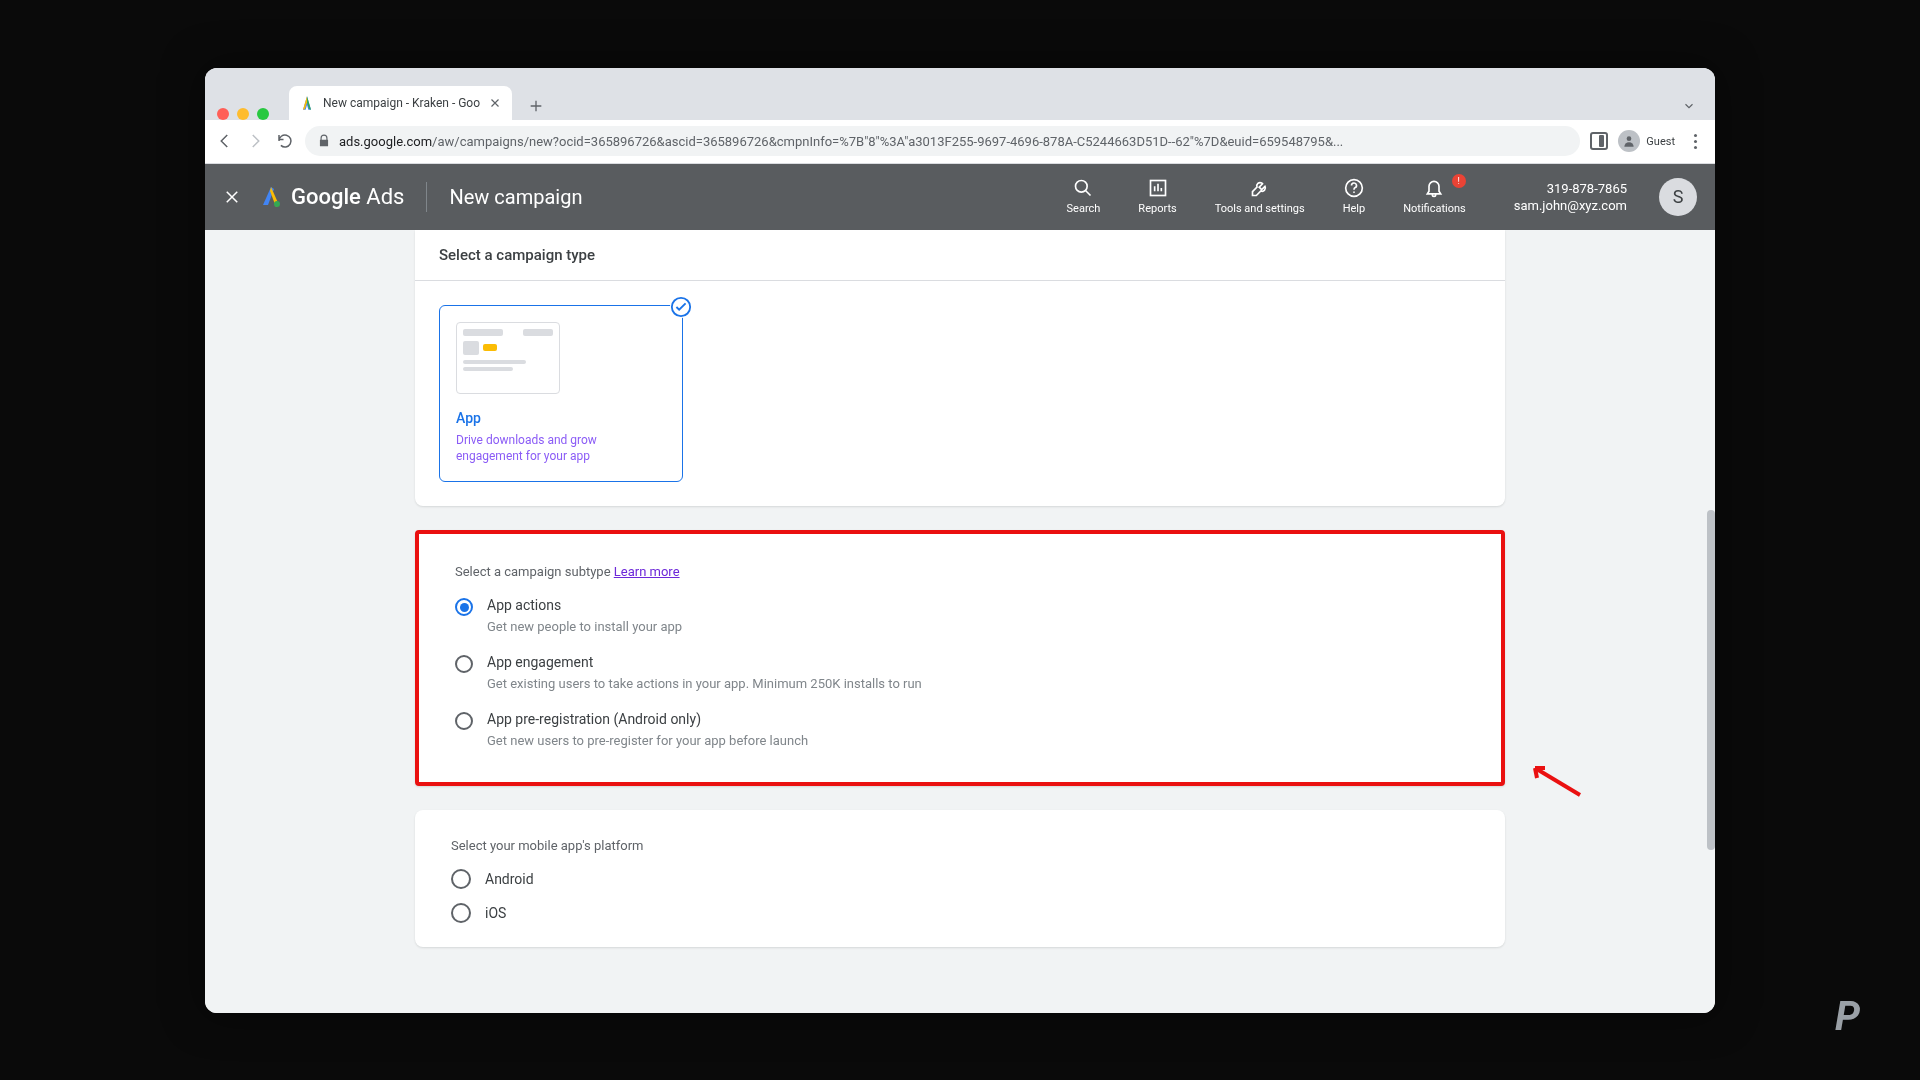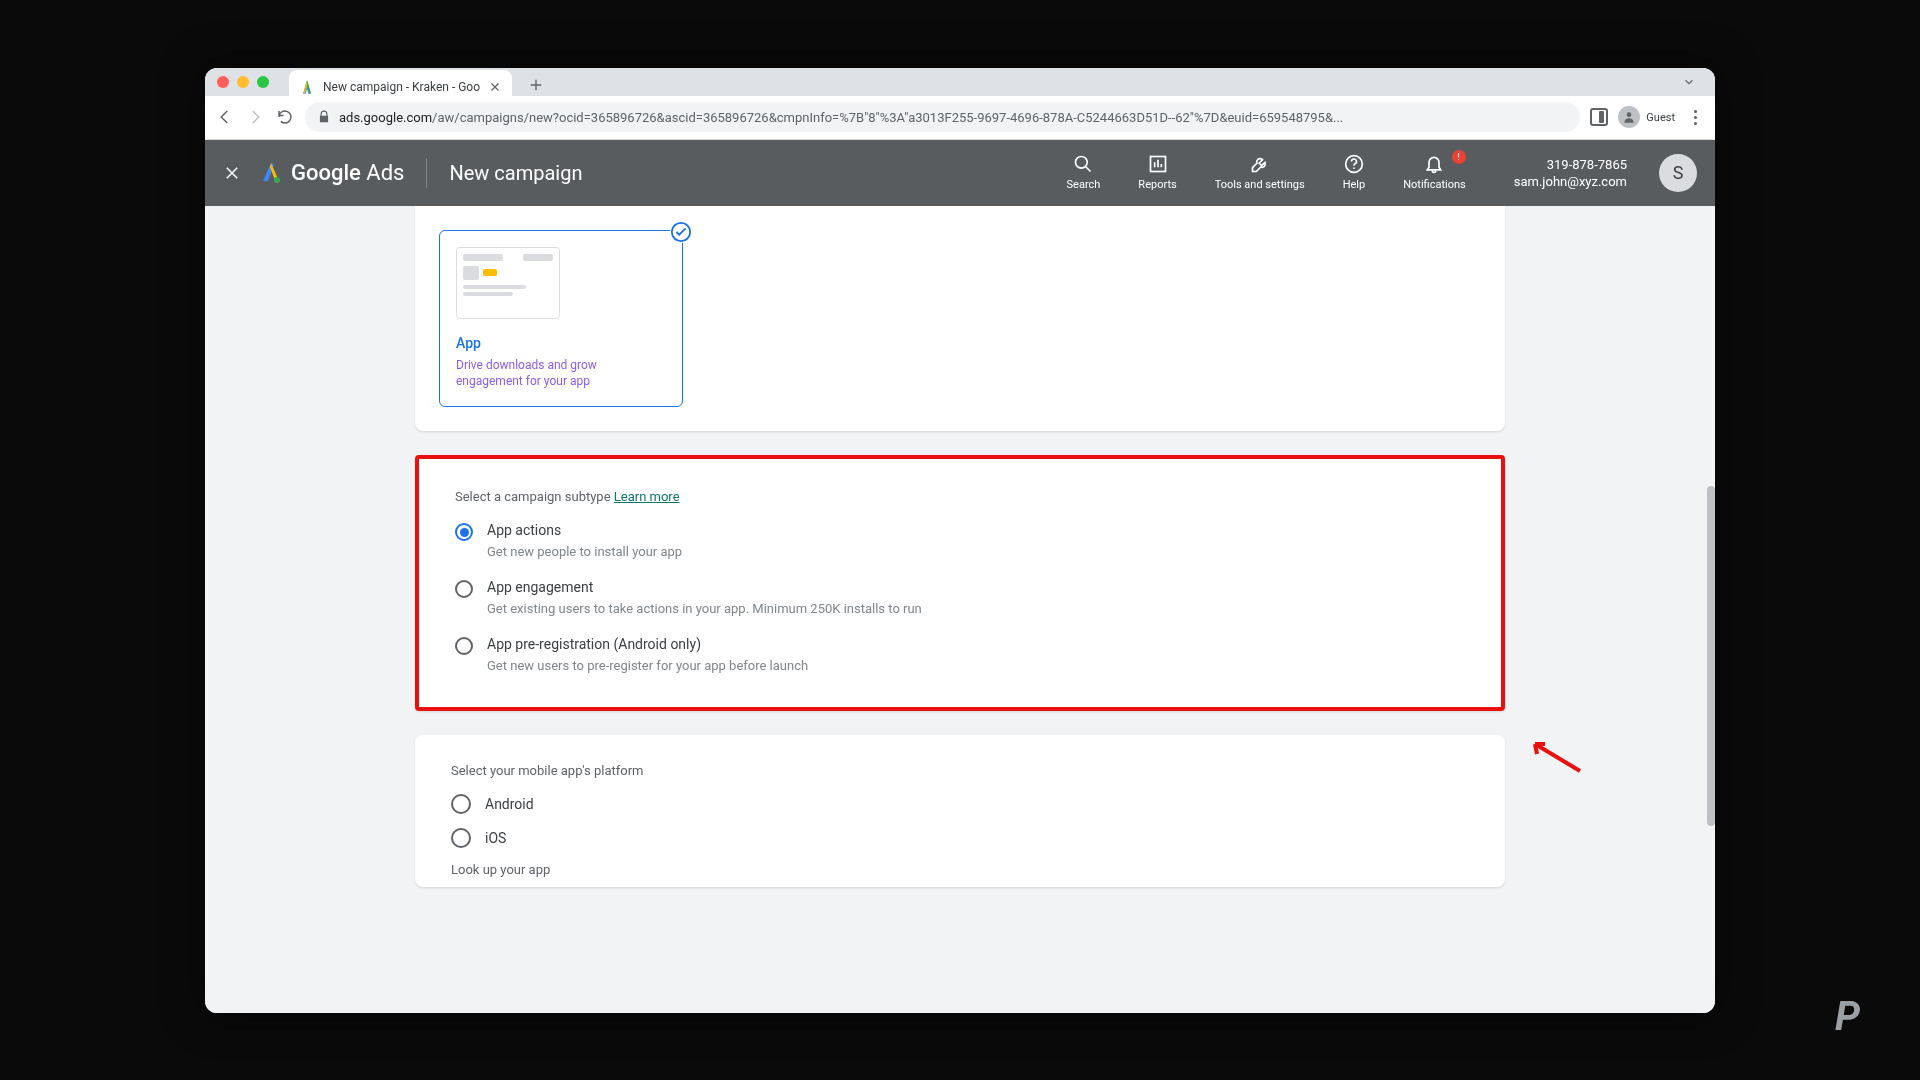--- a/index.html
+++ b/index.html
@@ -16,24 +16,24 @@
     width: 1510px;
     height: 945px;
     background: #fff;
     border-radius: 12px;
     overflow: hidden;
     display: flex;
     flex-direction: column;
     box-shadow: 0 0 40px rgba(0,0,0,0.5);
   }
   .tab-bar {
-    height: 28px;
+    height: 52px;
     background: #dee1e6;
     display: flex;
-    align-items: center;
+    align-items: flex-end;
     padding: 0 12px;
     gap: 10px;
   }
   .traffic-lights { display: flex; gap: 8px; margin-right: 10px; }
   .traffic-light { width: 12px; height: 12px; border-radius: 50%; }
   .tl-red { background: #ff5f57; }
   .tl-yellow { background: #febc2e; }
   .tl-green { background: #28c840; }
   .tab {
     background: #fff;
@@ -151,21 +151,21 @@
   .thumb-pill { height:7px; background:#dadce0; border-radius:2px; }
   .thumb-row2 { display:flex; gap:4px; margin-bottom:5px; align-items:center; }
   .thumb-sq { width:16px; height:14px; background:#dadce0; border-radius:2px; }
   .thumb-yel { width:14px; height:7px; background:#fbbc04; border-radius:2px; }
   .thumb-line { height:4px; background:#dadce0; border-radius:2px; margin-top:3px; }
   .type-title { color:#1a73e8; font-size:14px; font-weight:500; margin-bottom:6px; }
   .type-desc { color:#8b5cf6; font-size:12px; line-height:1.4; }
 
   .card.highlight { border: 4px solid #ea1010; border-radius: 4px; }
   .subtype-label { font-size:13px; color:#5f6368; margin-bottom: 18px; }
-  .learn-link { color:#0f766e; text-decoration: underline; }
+  .learn-link { color:#6d28d9; text-decoration: underline; }
   .radio-row { display:flex; gap:14px; margin-bottom: 4px; align-items: flex-start; }
   .radio-row + .radio-row { margin-top: 20px; }
   .radio { width:18px; height:18px; border:2px solid #5f6368; border-radius:50%; flex-shrink:0; display:flex; align-items:center; justify-content:center; margin-top:1px; }
   .radio.selected { border-color:#1a73e8; }
   .radio.selected::after { content:''; width:9px; height:9px; background:#1a73e8; border-radius:50%; }
   .radio-content .rtitle { font-size:14px; color:#3c4043; margin-bottom:6px; }
   .radio-content .rdesc { font-size:13px; color:#80868b; }
 
   .platform-label { font-size:13px; color:#5f6368; margin-bottom:16px; }
   .platform-radio-row { display:flex; align-items:center; gap:14px; margin-bottom:14px; }
@@ -306,20 +306,21 @@
       <span>sam.john@xyz.com</span>
     </div>
     <div class="account-avatar">S</div>
   </div>
 
   <div class="content-area">
     <div class="scroll-track"></div>
     <div class="cards-wrap">
 
       <div class="card" style="border-top-left-radius:0;border-top-right-radius:0;">
+        <div class="card-header">Select a campaign type</div>
         <div class="card-body">
           <div class="type-tile">
             <div class="type-check">
               <svg viewBox="0 0 24 24">
                   <circle cx="12" cy="12" r="10" fill="none" stroke="#1a73e8" stroke-width="2"></circle>
                   <path stroke="#1a73e8" stroke-width="2" fill="none" d="M7 12l3 3 7-7"></path>
                 </svg>
             </div>
             <div class="type-thumb">
               <div class="thumb-row1">
@@ -373,21 +374,20 @@
         <div class="card-body" style="padding:28px 36px 10px;">
           <div class="platform-label">Select your mobile app's platform</div>
           <div class="platform-radio-row">
             <div class="platform-radio"></div>
             <div class="platform-name">Android</div>
           </div>
           <div class="platform-radio-row">
             <div class="platform-radio"></div>
             <div class="platform-name">iOS</div>
           </div>
-          <div class="lookup-label">Look up your app</div>
         </div>
       </div>
 
     </div>
 
     <svg class="arrow-annot" viewBox="0 0 60 40">
       <path d="M55 35 L10 8" stroke="#ea1010" stroke-width="4" fill="none"></path>
       <path d="M10 8 L20 8 M10 8 L12 18" stroke="#ea1010" stroke-width="4" fill="none"></path>
     </svg>
   </div>

